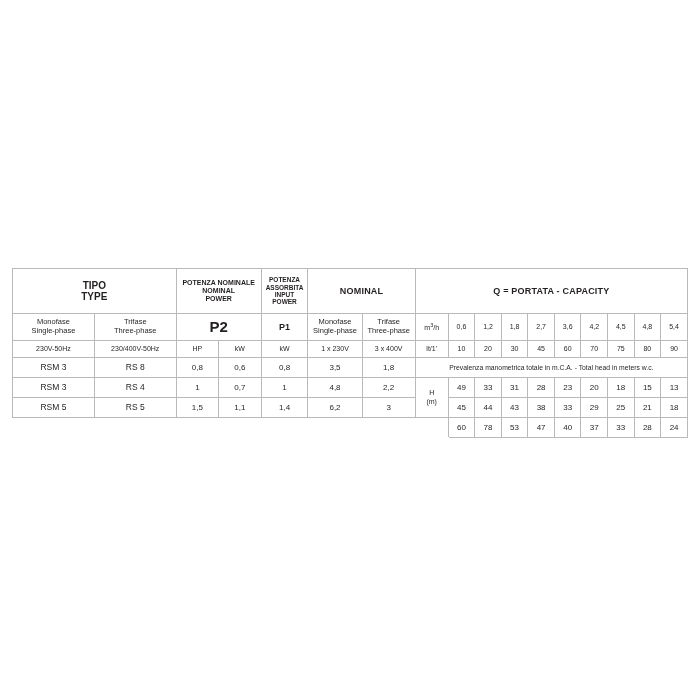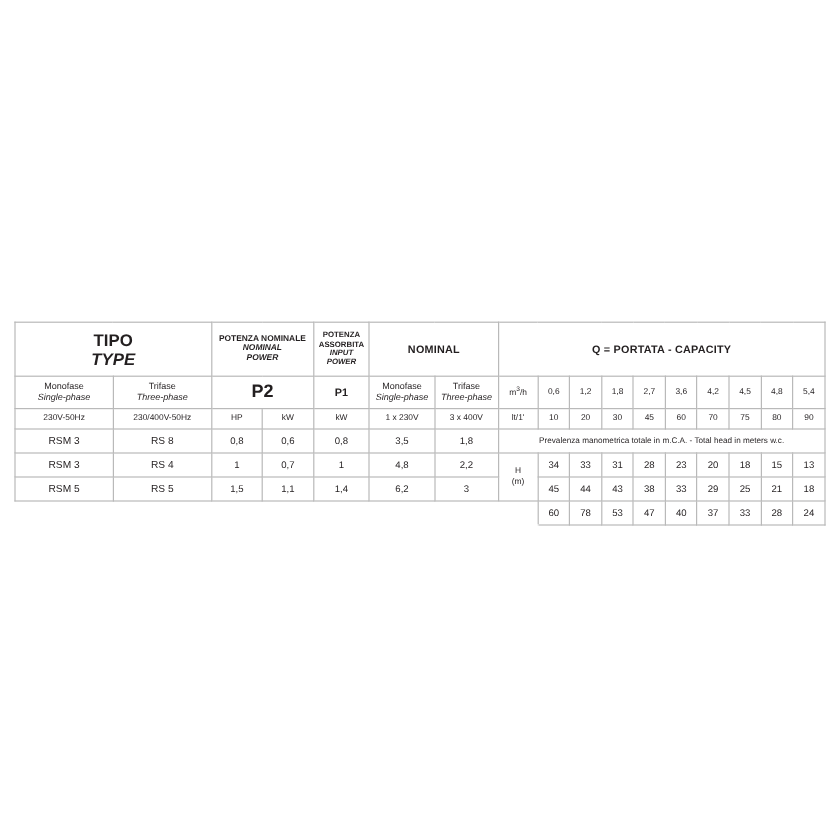--- a/index.html
+++ b/index.html
@@ -42,22 +42,22 @@
   .hdr-2 td {
     height: 26px;
   }
   .hdr-3 td {
     height: 16px;
   }
   .row-data td {
     height: 19px;
   }
   .b { font-weight: bold; }
-  .i { font-style: italic; }
-  .t-tipo { font-size: 14px; }
+  .i { }
+  .t-tipo { font-size: 10px; }
   .small { font-size: 7px; }
   .tiny { font-size: 6.5px; }
   .cap-title { font-size: 9px; letter-spacing: .2px; }
   .unitcell { font-size: 7px; }
   .prev { font-size: 6.8px; text-align: center; }
   .model { font-weight: bold; font-size: 8.5px; }
   .hline { display: block; }
   .sup { vertical-align: super; font-size: 5.5px; }
   .nowrap { white-space: nowrap; }
   .hcell { font-size: 7.5px; }
@@ -185,21 +185,21 @@
       <td class="model">RS 4</td>
       <td>1</td>
       <td>0,7</td>
       <td>1</td>
       <td>4,8</td>
       <td>2,2</td>
       <td rowspan="2">
         <span class="unitcell hline">H</span>
         <span class="unitcell hline">(m)</span>
       </td>
-      <td>34</td>
+      <td>49</td>
       <td>33</td>
       <td>31</td>
       <td>28</td>
       <td>23</td>
       <td>20</td>
       <td>18</td>
       <td>15</td>
       <td>13</td>
     </tr>
 

